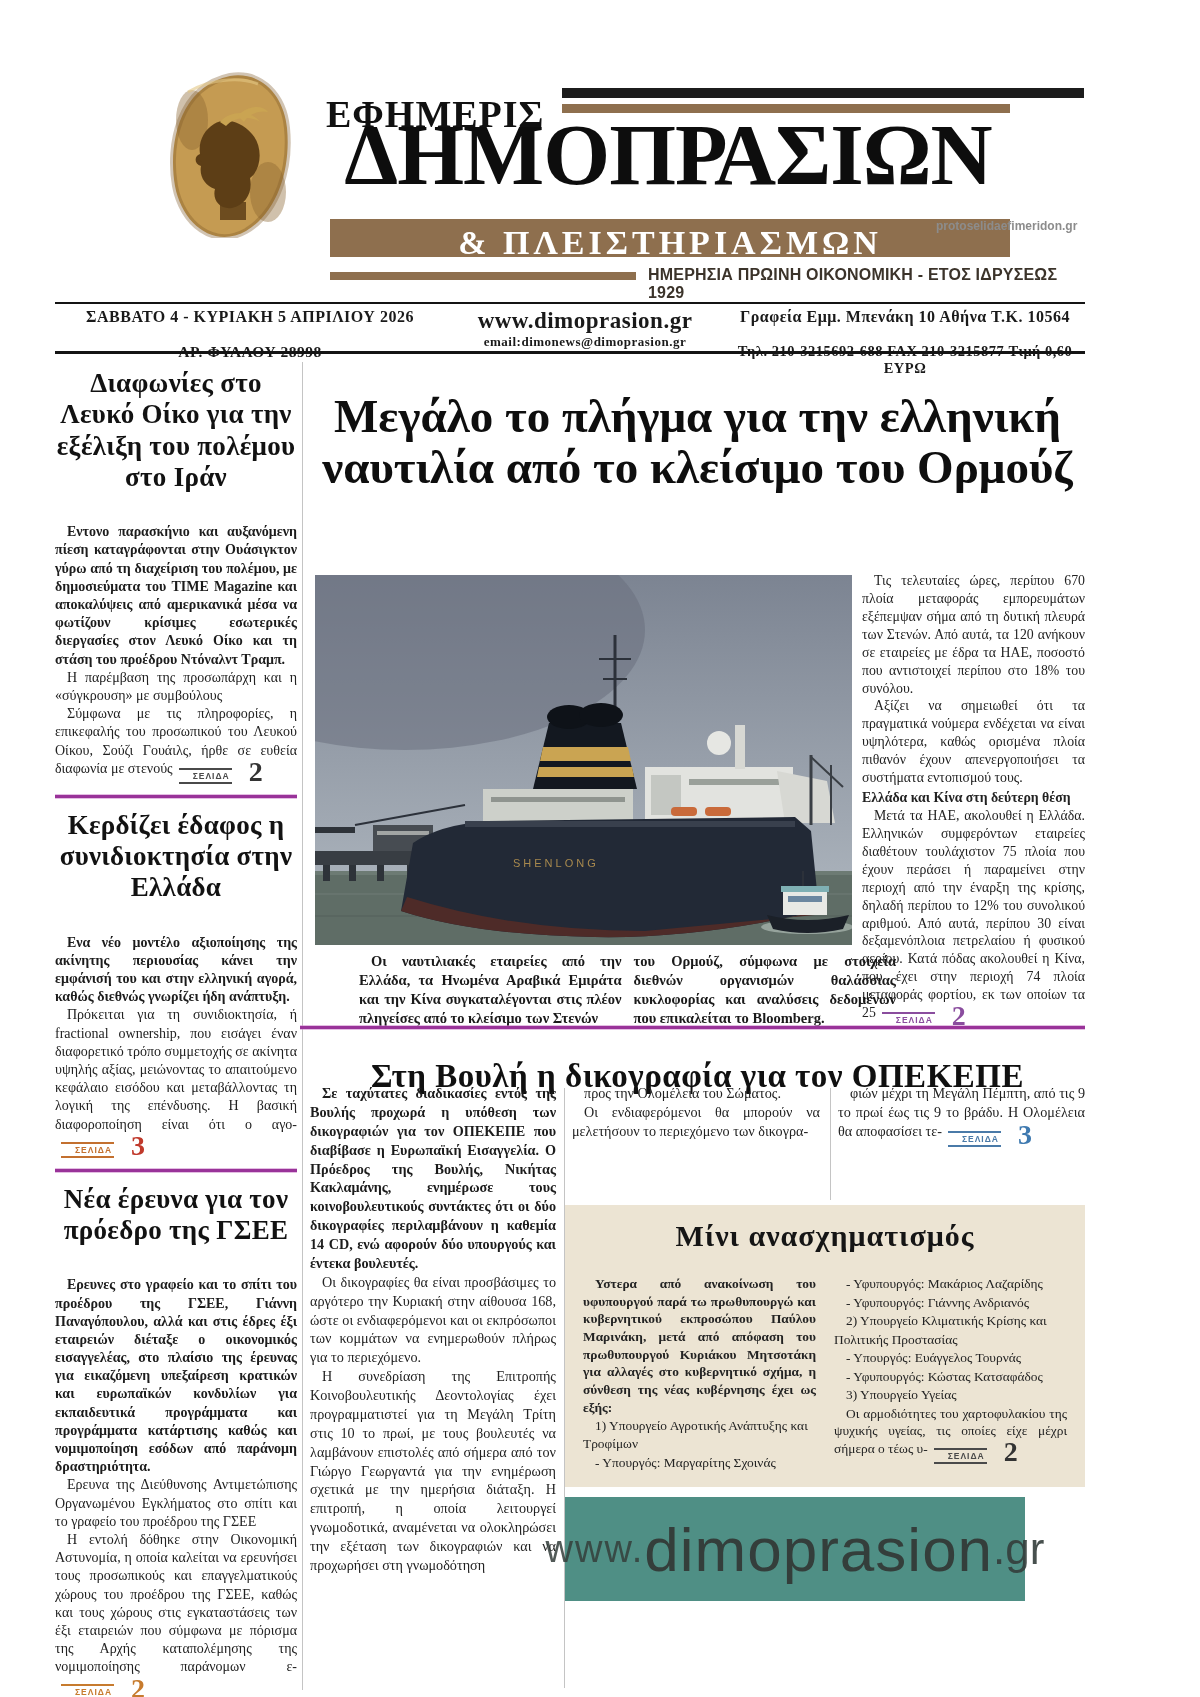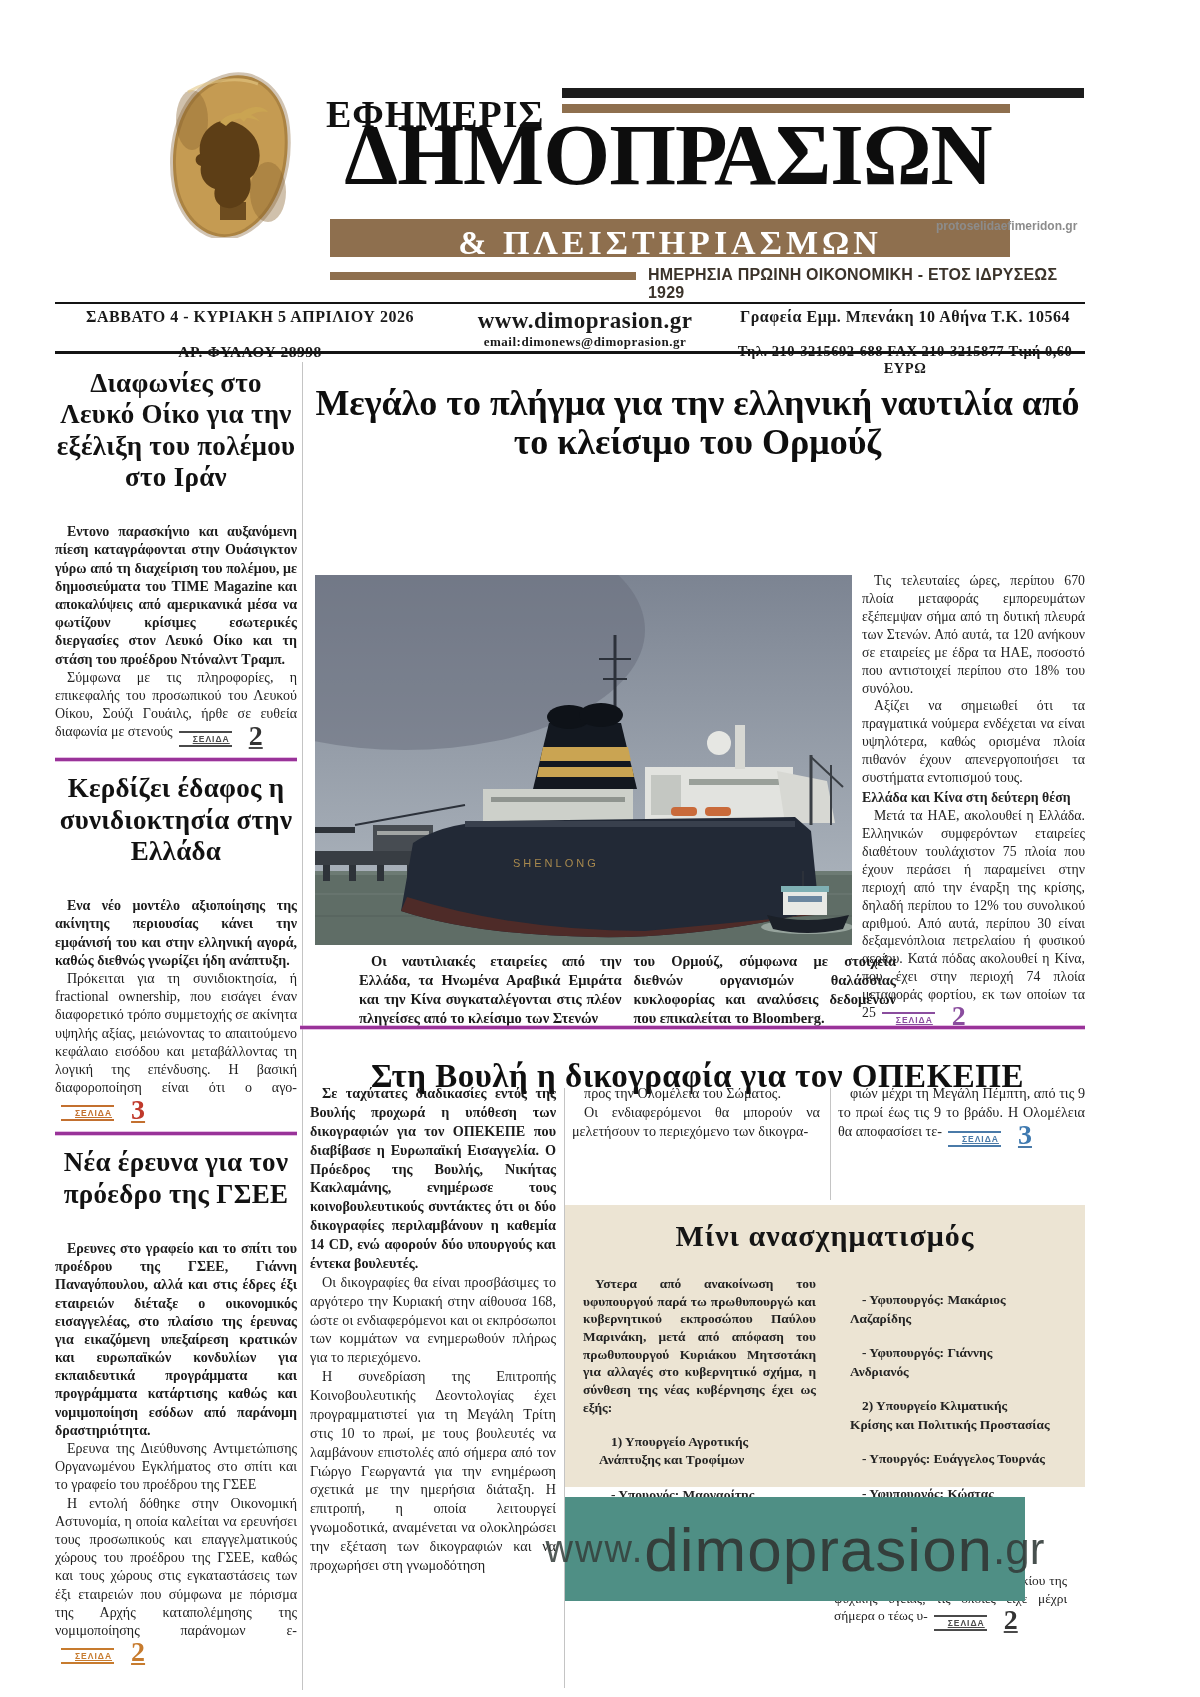--- a/index.html
+++ b/index.html
@@ -44,21 +44,21 @@
        box-shadow:0 1px 0 rgba(206,134,204,.55),0 -1px 0 rgba(206,134,204,.55);}
 
   
   .leftcol{left:55px;top:362px;width:242px;}
   .leftcol h2{margin:6px 0 30px;text-align:center;font-size:27px;line-height:1.16;
               letter-spacing:.3px;color:#121212;}
   .body-p{margin:0;font-size:14px;line-height:1.3;text-align:justify;text-indent:12px;color:#222;}
   .lead-p{font-weight:bold;color:#1c1c1c;}
 
   
-  .main-headline{left:308px;top:360px;width:779px;text-align:center;font-size:36px;font-weight:bold;
+  .main-headline{left:308px;top:360px;width:779px;text-align:center;font-size:47px;font-weight:bold;
                  line-height:1.07;color:#0e0e0e;}
   .photo{left:315px;top:575px;width:537px;height:370px;}
   .photo svg{display:block;width:100%;height:100%;}
   .ship-col{left:862px;top:572px;width:223px;}
   .ship-col .body-p{font-size:13.8px;line-height:1.3;}
   .ship-subhead{margin:2px 0 0;font-size:14px;font-weight:bold;text-align:left;text-indent:0;}
   .caption{left:315px;top:952px;width:537px;display:flex;gap:12px;margin-left:44px;}
   .caption div{flex:1;font-size:14.5px;font-weight:bold;line-height:1.3;text-align:justify;}
   .caption .cap1{text-indent:12px;}
 
@@ -71,32 +71,32 @@
   .op-col1 .body-p,.op-col2 .body-p,.op-col3 .body-p{font-size:14.2px;line-height:1.33;}
 
   
   .mini-box{left:565px;top:1205px;width:520px;height:282px;background:var(--beige);
             box-sizing:border-box;padding:12px 18px 10px;}
   .mini-title{text-align:center;font-size:30px;font-weight:bold;letter-spacing:1px;margin:2px 0 22px;color:#151515;}
   .mini-cols{display:flex;gap:18px;}
   .mini-cols>div{flex:1;}
   .mini-p{margin:0;font-size:13.4px;line-height:1.32;text-align:justify;text-indent:12px;color:#232323;}
   .mini-intro{font-weight:bold;}
-  .mini-item{margin:16px;font-size:13.4px;line-height:1.38;text-indent:12px;color:#232323;font-weight:bold;}
+  .mini-item{margin:0;font-size:13.4px;line-height:1.38;text-indent:12px;color:#232323;}
 
   
   .banner{left:565px;top:1497px;width:460px;height:104px;background:var(--teal);
           display:flex;align-items:center;justify-content:center;
           font-family:"Liberation Sans",sans-serif;color:#343e3b;}
   .bn-pre{font-size:38px;letter-spacing:2px;opacity:.85;}
   .bn-name{font-size:62px;letter-spacing:1px;}
   .bn-suf{font-size:44px;opacity:.9;}
 
   
-  .jump{display:inline-flex;align-items:flex-end;gap:5px;margin-left:6px;vertical-align:-6px;text-decoration:underline;}
+  .jump{display:inline-flex;align-items:flex-end;gap:5px;margin-left:6px;vertical-align:-6px;}
   .jump-word{font:bold 8.5px "Liberation Sans",sans-serif;letter-spacing:1px;
              border-top:2px solid currentColor;border-bottom:2px solid currentColor;padding:1px 2px;}
   .jump-num{font-size:28px;font-weight:bold;line-height:.85;}
   .c-dark{color:#4a4a4a}.c-dark .jump-num{color:#333}
   .c-red{color:#c3702f}.c-red .jump-num{color:#c0392b}
   .c-orange{color:#c77b2e}.c-orange .jump-num{color:#c77b2e}
   .c-purple{color:#8a4d9e}.c-purple .jump-num{color:#8a4d9e}
   .c-blue{color:#4a7aa8}.c-blue .jump-num{color:#3f7ab0}
 </style>
 </head>
@@ -143,20 +143,21 @@
     </div>
   </div>
   <div class="abs rule-thick"></div>
 
   <div class="abs vrule v-main"></div>
 
   <div class="abs leftcol">
     <article>
       <h2>Διαφωνίες στο Λευκό Οίκο για την εξέλιξη του πολέμου στο Ιράν</h2>
       <p class="body-p lead-p">Εντονο παρασκήνιο και αυξανόμενη πίεση καταγράφονται στην Ουάσιγκτον γύρω από τη διαχείριση του πολέμου, με δημοσιεύματα του TIME Magazine και αποκαλύψεις από αμερικανικά μέσα να φωτίζουν κρίσιμες εσωτερικές διεργασίες στον Λευκό Οίκο και τη στάση του προέδρου Ντόναλντ Τραμπ.</p>
+      <p class="body-p">Η παρέμβαση της προσωπάρχη και η «σύγκρουση» με συμβούλους</p>
       <p class="body-p"><span>Σύμφωνα με τις πληροφορίες, η επικεφαλής του προσωπικού του Λευκού Οίκου, Σούζι Γουάιλς, ήρθε σε ευθεία διαφωνία με στενούς</span><span class="jump c-dark">
             <span class="jump-word">ΣΕΛΙΔΑ</span>
             <span class="jump-num">2</span>
           </span></p>
     </article>
     <hr class="sep">
     <article>
       <h2>Κερδίζει έδαφος η συνιδιοκτησία στην Ελλάδα</h2>
       <p class="body-p lead-p">Ενα νέο μοντέλο αξιοποίησης της ακίνητης περιουσίας κάνει την εμφάνισή του και στην ελληνική αγορά, καθώς διεθνώς γνωρίζει ήδη ανάπτυξη.</p>
       <p class="body-p"><span>Πρόκειται για τη συνιδιοκτησία, ή fractional ownership, που εισάγει έναν διαφορετικό τρόπο συμμετοχής σε ακίνητα υψηλής αξίας, μειώνοντας το απαιτούμενο κεφάλαιο εισόδου και μεταβάλλοντας τη λογική της επένδυσης. Η βασική διαφοροποίηση είναι ότι ο αγο-</span><span class="jump c-red">

